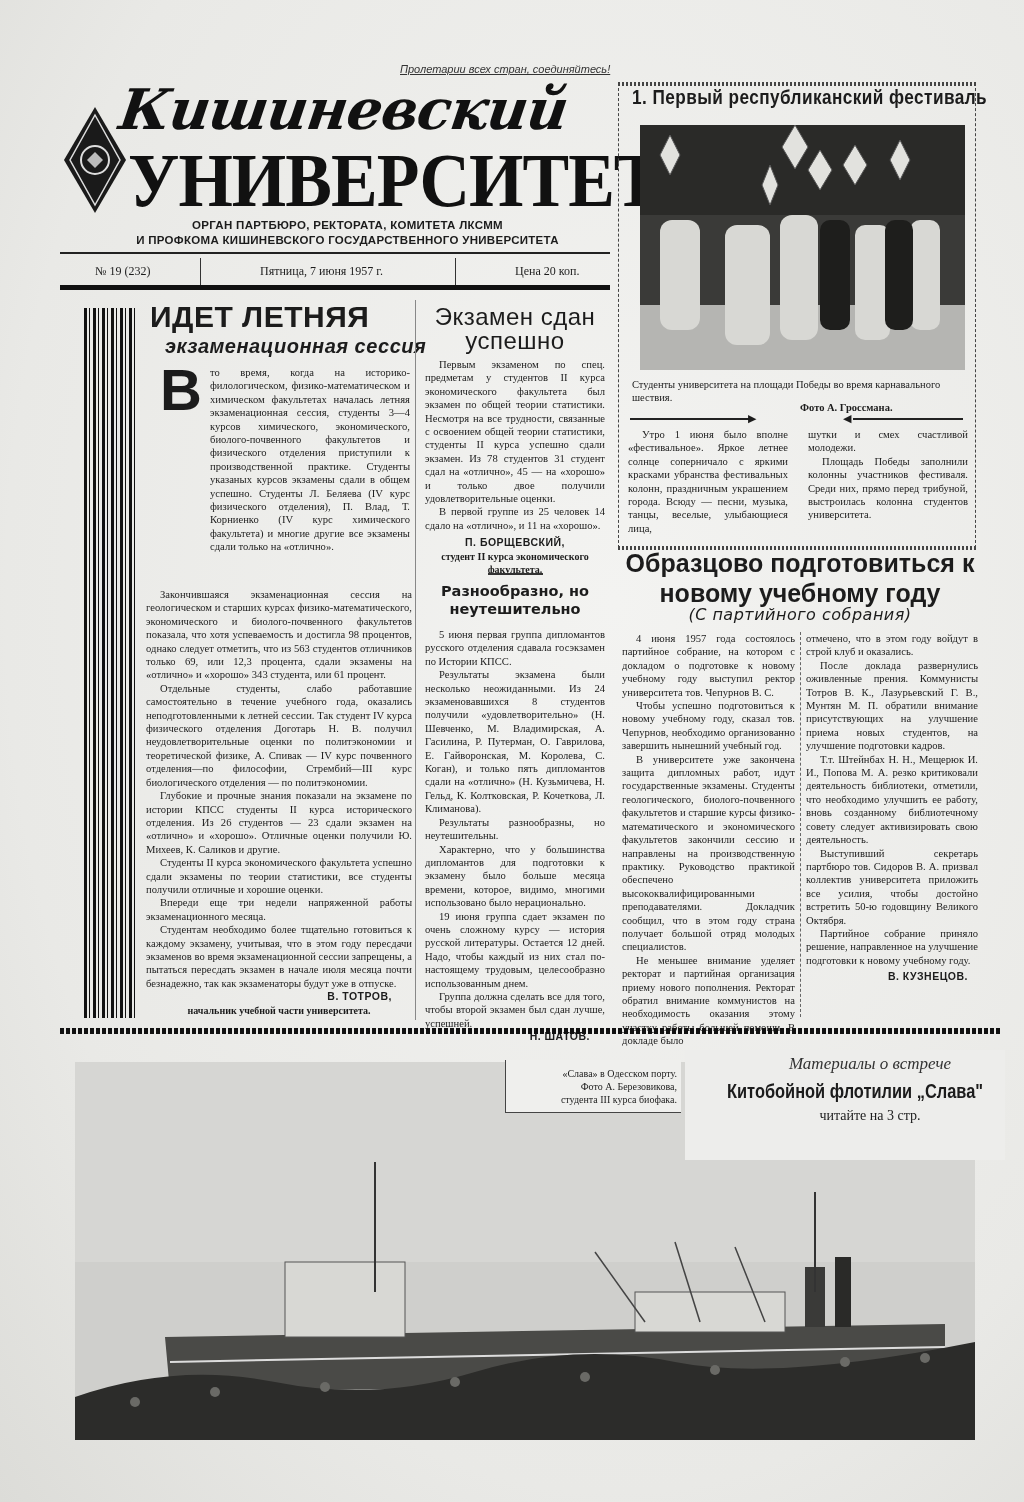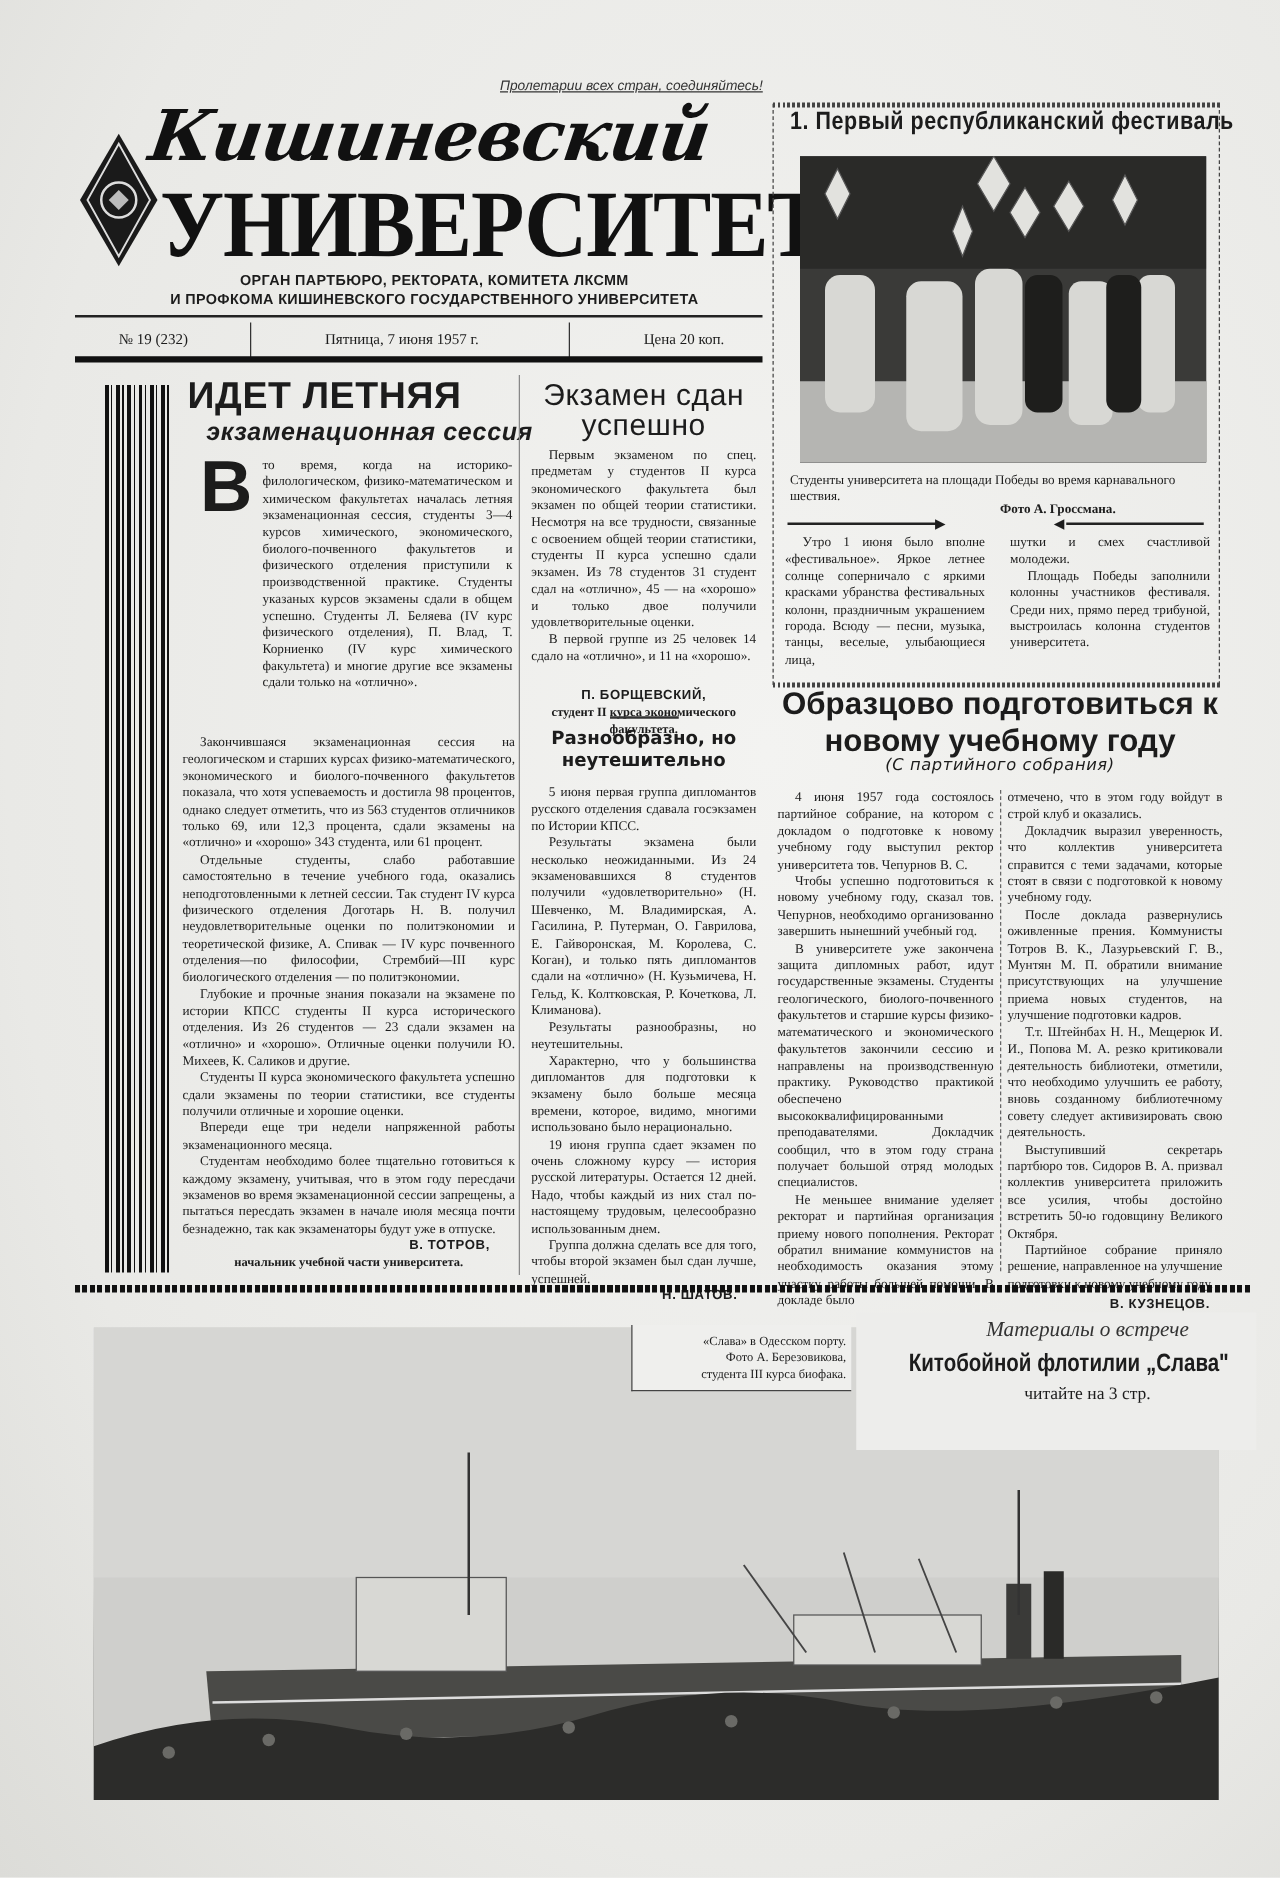--- a/index.html
+++ b/index.html
@@ -43,21 +43,21 @@
   
   .stripes { left: 84px; top: 308px; width: 52px; height: 710px;
     background: repeating-linear-gradient(90deg, #111 0 3px, transparent 3px 5px, #111 5px 6px, transparent 6px 9px); }
   .h-idet { left: 150px; top: 300px; font-family: "Liberation Sans", sans-serif; font-weight: bold; font-size: 30px; letter-spacing: 0.5px; }
   .h-idet-sub { left: 165px; top: 335px; font-family: "Liberation Sans", sans-serif; font-weight: bold; font-style: italic; font-size: 20px; letter-spacing: 0.5px; }
   .dropcap { left: 160px; top: 360px; font-family: "Liberation Sans", sans-serif; font-weight: bold; font-size: 58px; line-height: 60px; }
 
   .h-ekz { left: 420px; top: 305px; width: 190px; text-align:center; font-family: "Liberation Sans", sans-serif; font-size: 24px; line-height: 24px; letter-spacing: 0.5px; }
   .h-razn { left: 420px; top: 582px; width: 190px; text-align:center; font-family: "DejaVu Sans", sans-serif; font-weight: bold; font-size: 14.5px; line-height: 18px; }
   .h-obr { left: 620px; top: 548px; width: 360px; text-align:center; font-family: "Liberation Sans", sans-serif; font-weight: bold; font-size: 25px; line-height: 30px; }
-  .h-obr-sub { left: 620px; top: 605px; width: 360px; text-align:center; font-style: italic; font-size: 13px; font-family: "DejaVu Sans", sans-serif; letter-spacing: 0.5px; }
+  .h-obr-sub { left: 620px; top: 605px; width: 360px; text-align:center; font-style: italic; font-size: 16px; font-family: "DejaVu Sans", sans-serif; letter-spacing: 0.5px; }
 
   .dots-row { left: 60px; top: 1028px; width: 940px; height: 6px;
     background: repeating-linear-gradient(90deg, #111 0 4px, transparent 4px 6px); }
 
   .ship-photo { left: 75px; top: 1062px; width: 900px; height: 378px;
     background: linear-gradient(180deg, #d4d4d2 0%, #c9c9c6 40%, #bdbdba 55%, #5a5a57 70%, #2a2a28 100%); }
   .ship-caption-box { left: 505px; top: 1060px; width: 175px; height: 52px; background:#efefed; border-left:1px solid #444; border-bottom: 1.5px solid #444; }
   .ship-caption { left: 512px; top: 1067px; width: 165px; text-align: right; font-size: 10px; line-height: 13px; }
   .slava-promo { left: 685px; top: 1050px; width: 320px; height: 110px; background: #ededeb; }
   .slava-pre { left: 730px; top: 1054px; width: 280px; text-align:center; font-style: italic; font-size: 17px; color:#333; }
@@ -160,21 +160,21 @@
   <div class="sig" style="margin-right:20px;">В. ТОТРОВ,</div>
   <div class="sig-sub">начальник учебной части университета.</div>
 </div>
 
 <div class="abs" style="left:415px; top:300px; width:1px; height:720px; background:#888;"></div>
 
 <div class="abs h-ekz">Экзамен сдан успешно</div>
 <div class="abs body-text" style="left:425px; top:358px; width:180px;">
   <p>Первым экзаменом по спец. предметам у студентов II курса экономического факультета был экзамен по общей теории статистики. Несмотря на все трудности, связанные с освоением общей теории статистики, студенты II курса успешно сдали экзамен. Из 78 студентов 31 студент сдал на «отлично», 45 — на «хорошо» и только двое получили удовлетворительные оценки.</p>
   <p>В первой группе из 25 человек 14 сдало на «отлично», и 11 на «хорошо».</p>
-  <div class="sig" style="text-align:center; margin-top:18px;">П. БОРЩЕВСКИЙ,</div>
+  <div class="sig" style="text-align:center; margin-top:4px;">П. БОРЩЕВСКИЙ,</div>
   <div class="sig-sub">студент II курса экономического факультета.</div>
 </div>
 <div class="abs" style="left:488px; top:573px; width:55px; height:1.5px; background:#333;"></div>
 
 <div class="abs h-razn">Разнообразно, но неутешительно</div>
 <div class="abs body-text" style="left:425px; top:628px; width:180px;">
   <p>5 июня первая группа дипломантов русского отделения сдавала госэкзамен по Истории КПСС.</p>
   <p>Результаты экзамена были несколько неожиданными. Из 24 экзаменовавшихся 8 студентов получили «удовлетворительно» (Н. Шевченко, М. Владимирская, А. Гасилина, Р. Путерман, О. Гаврилова, Е. Гайворонская, М. Королева, С. Коган), и только пять дипломантов сдали на «отлично» (Н. Кузьмичева, Н. Гельд, К. Колтковская, Р. Кочеткова, Л. Климанова).</p>
   <p>Результаты разнообразны, но неутешительны.</p>
   <p>Характерно, что у большинства дипломантов для подготовки к экзамену было больше месяца времени, которое, видимо, многими использовано было нерационально.</p>
@@ -188,21 +188,20 @@
 
 <div class="abs body-text" style="left:622px; top:632px; width:173px;">
   <p>4 июня 1957 года состоялось партийное собрание, на котором с докладом о подготовке к новому учебному году выступил ректор университета тов. Чепурнов В. С.</p>
   <p>Чтобы успешно подготовиться к новому учебному году, сказал тов. Чепурнов, необходимо организованно завершить нынешний учебный год.</p>
   <p>В университете уже закончена защита дипломных работ, идут государственные экзамены. Студенты геологического, биолого-почвенного факультетов и старшие курсы физико-математического и экономического факультетов закончили сессию и направлены на производственную практику. Руководство практикой обеспечено высококвалифицированными преподавателями. Докладчик сообщил, что в этом году страна получает большой отряд молодых специалистов.</p>
   <p>Не меньшее внимание уделяет ректорат и партийная организация приему нового пополнения. Ректорат обратил внимание коммунистов на необходимость оказания этому участку работы большей помощи. В докладе было</p>
 </div>
 <div class="abs" style="left:800px; top:632px; width:1px; height:385px; border-left:1px dashed #666;"></div>
 <div class="abs body-text" style="left:806px; top:632px; width:172px;">
   <p style="text-indent:0">отмечено, что в этом году войдут в строй клуб и оказались.</p>
-  <p>Докладчик выразил уверенность, что коллектив университета справится с теми задачами, которые стоят в связи с подготовкой к новому учебному году.</p>
   <p>После доклада развернулись оживленные прения. Коммунисты Тотров В. К., Лазурьевский Г. В., Мунтян М. П. обратили внимание присутствующих на улучшение приема новых студентов, на улучшение подготовки кадров.</p>
   <p>Т.т. Штейнбах Н. Н., Мещерюк И. И., Попова М. А. резко критиковали деятельность библиотеки, отметили, что необходимо улучшить ее работу, вновь созданному библиотечному совету следует активизировать свою деятельность.</p>
   <p>Выступивший секретарь партбюро тов. Сидоров В. А. призвал коллектив университета приложить все усилия, чтобы достойно встретить 50-ю годовщину Великого Октября.</p>
   <p>Партийное собрание приняло решение, направленное на улучшение подготовки к новому учебному году.</p>
   <div class="sig" style="margin-right:10px; margin-top:3px;">В. КУЗНЕЦОВ.</div>
 </div>
 
 <div class="abs dots-row"></div>
 
 <svg class="abs ship-photo" viewBox="0 0 900 378" preserveAspectRatio="none">

